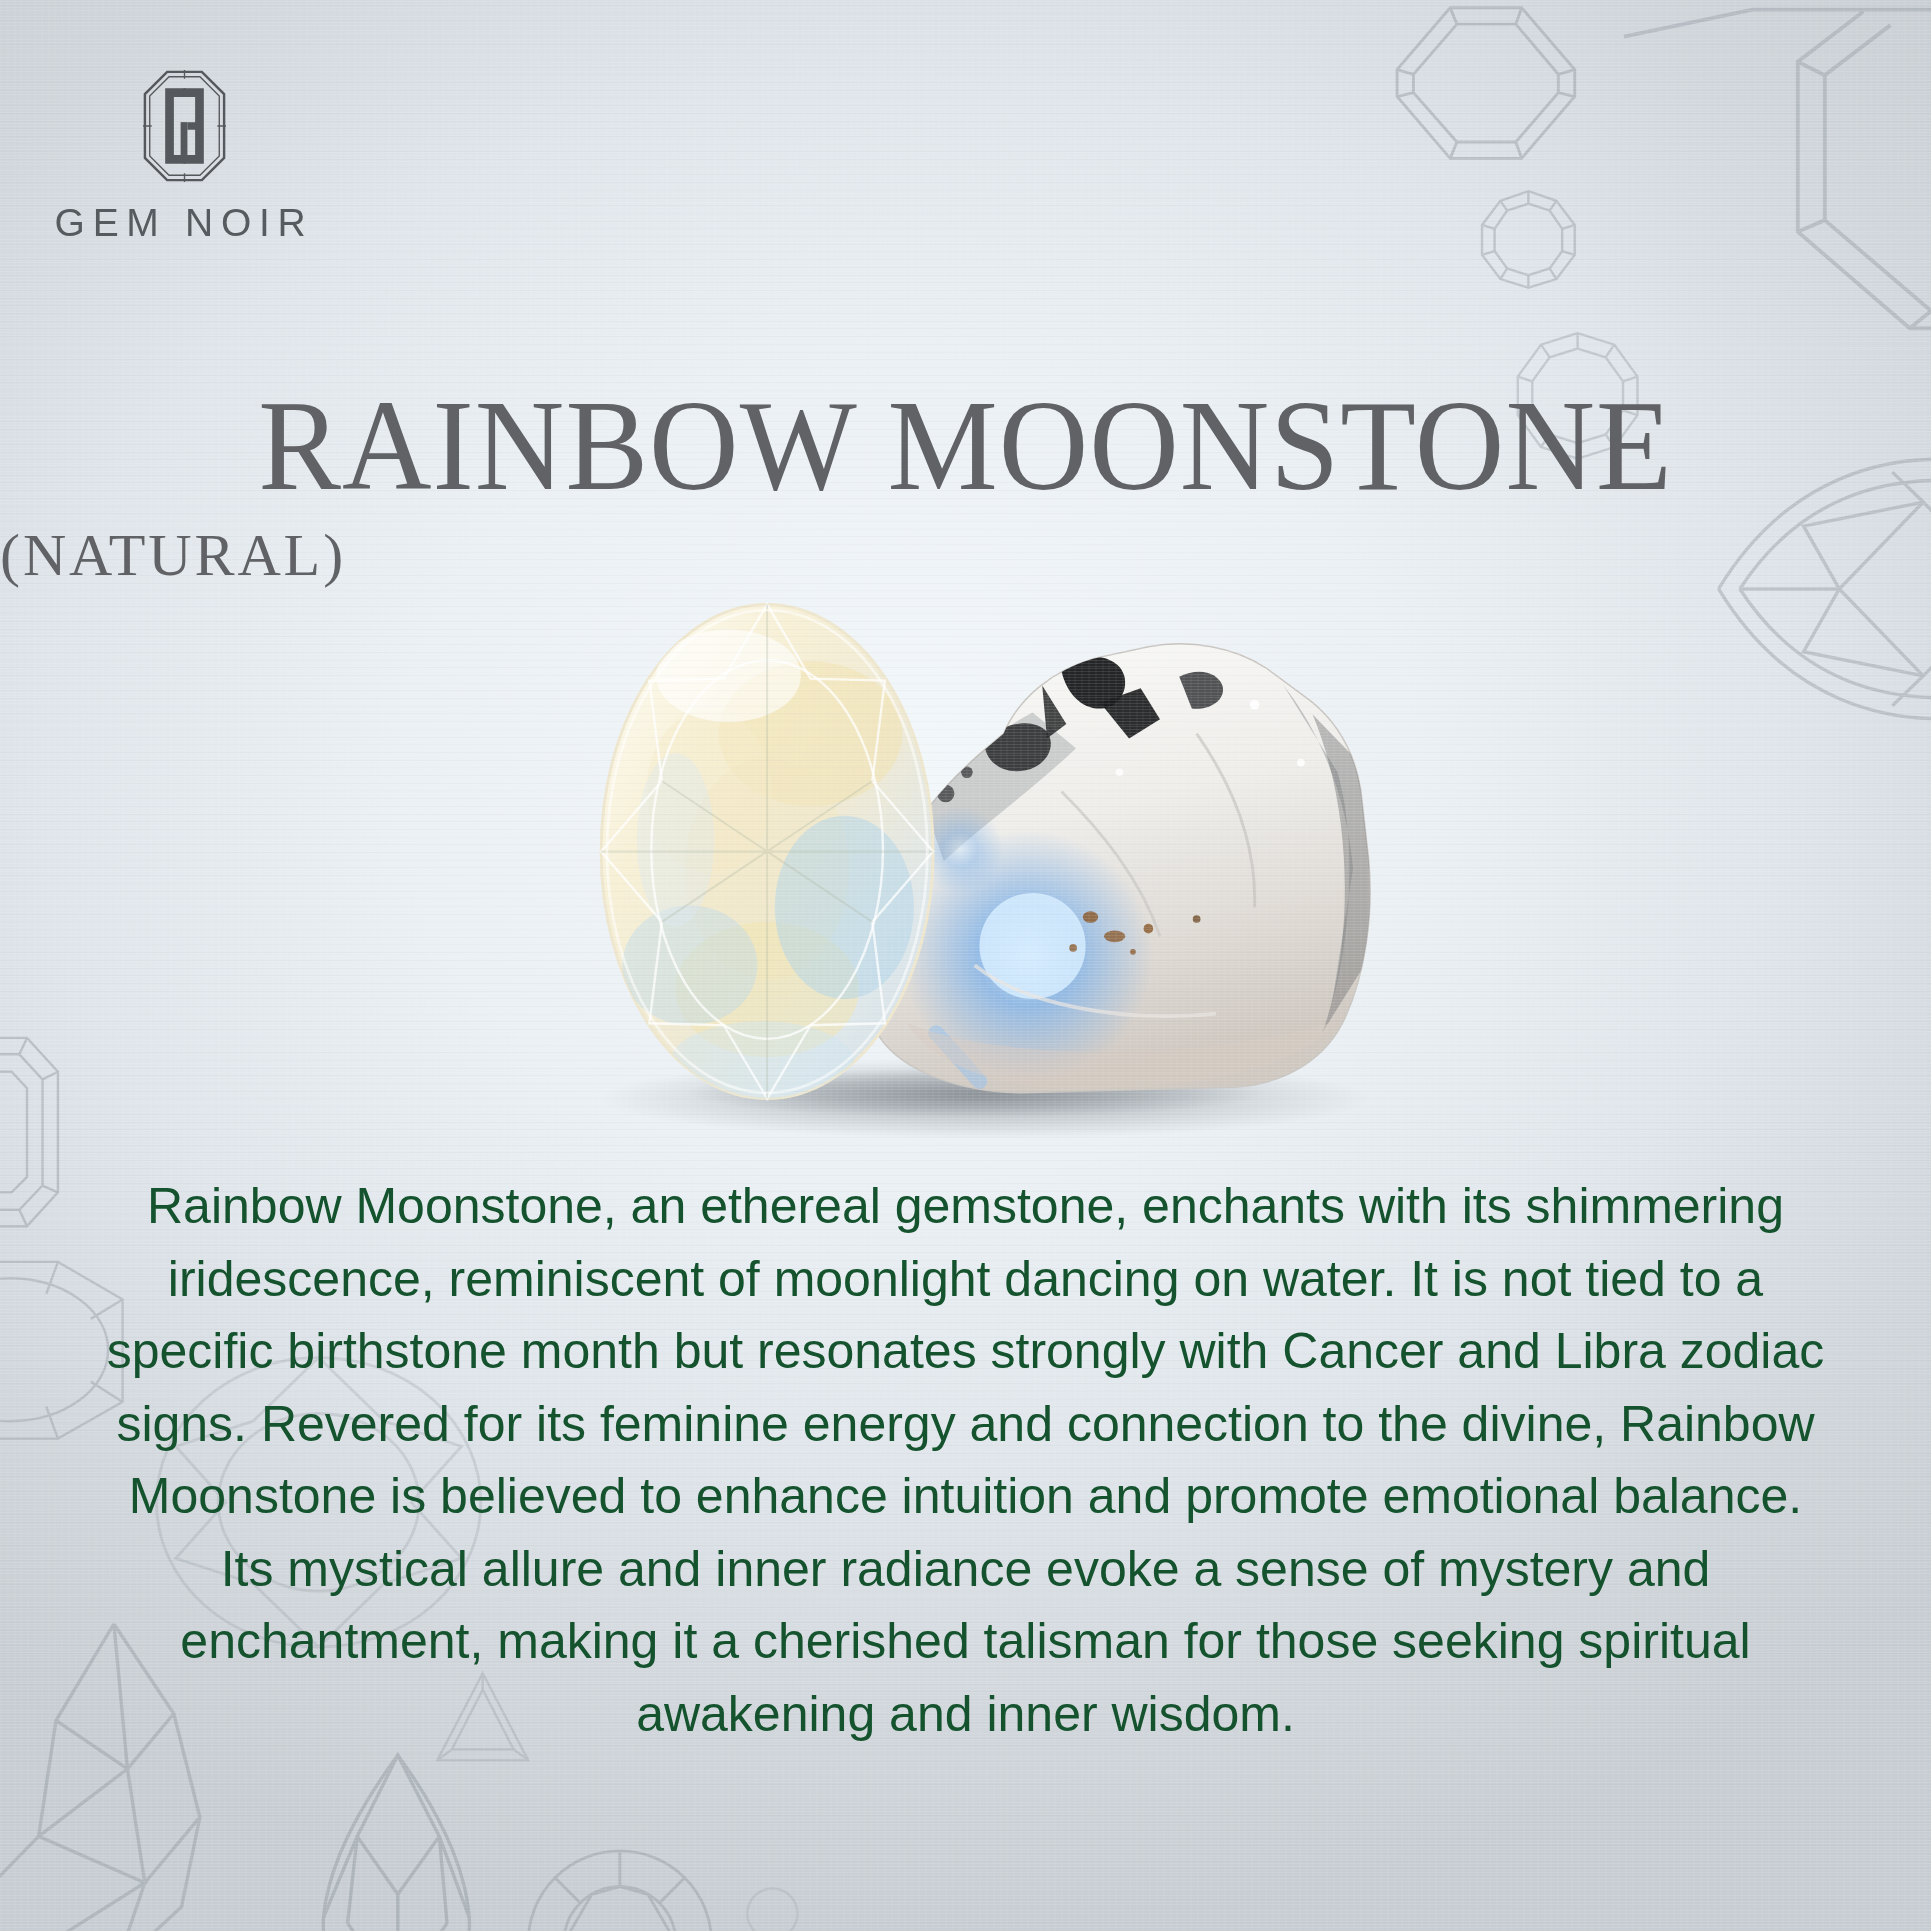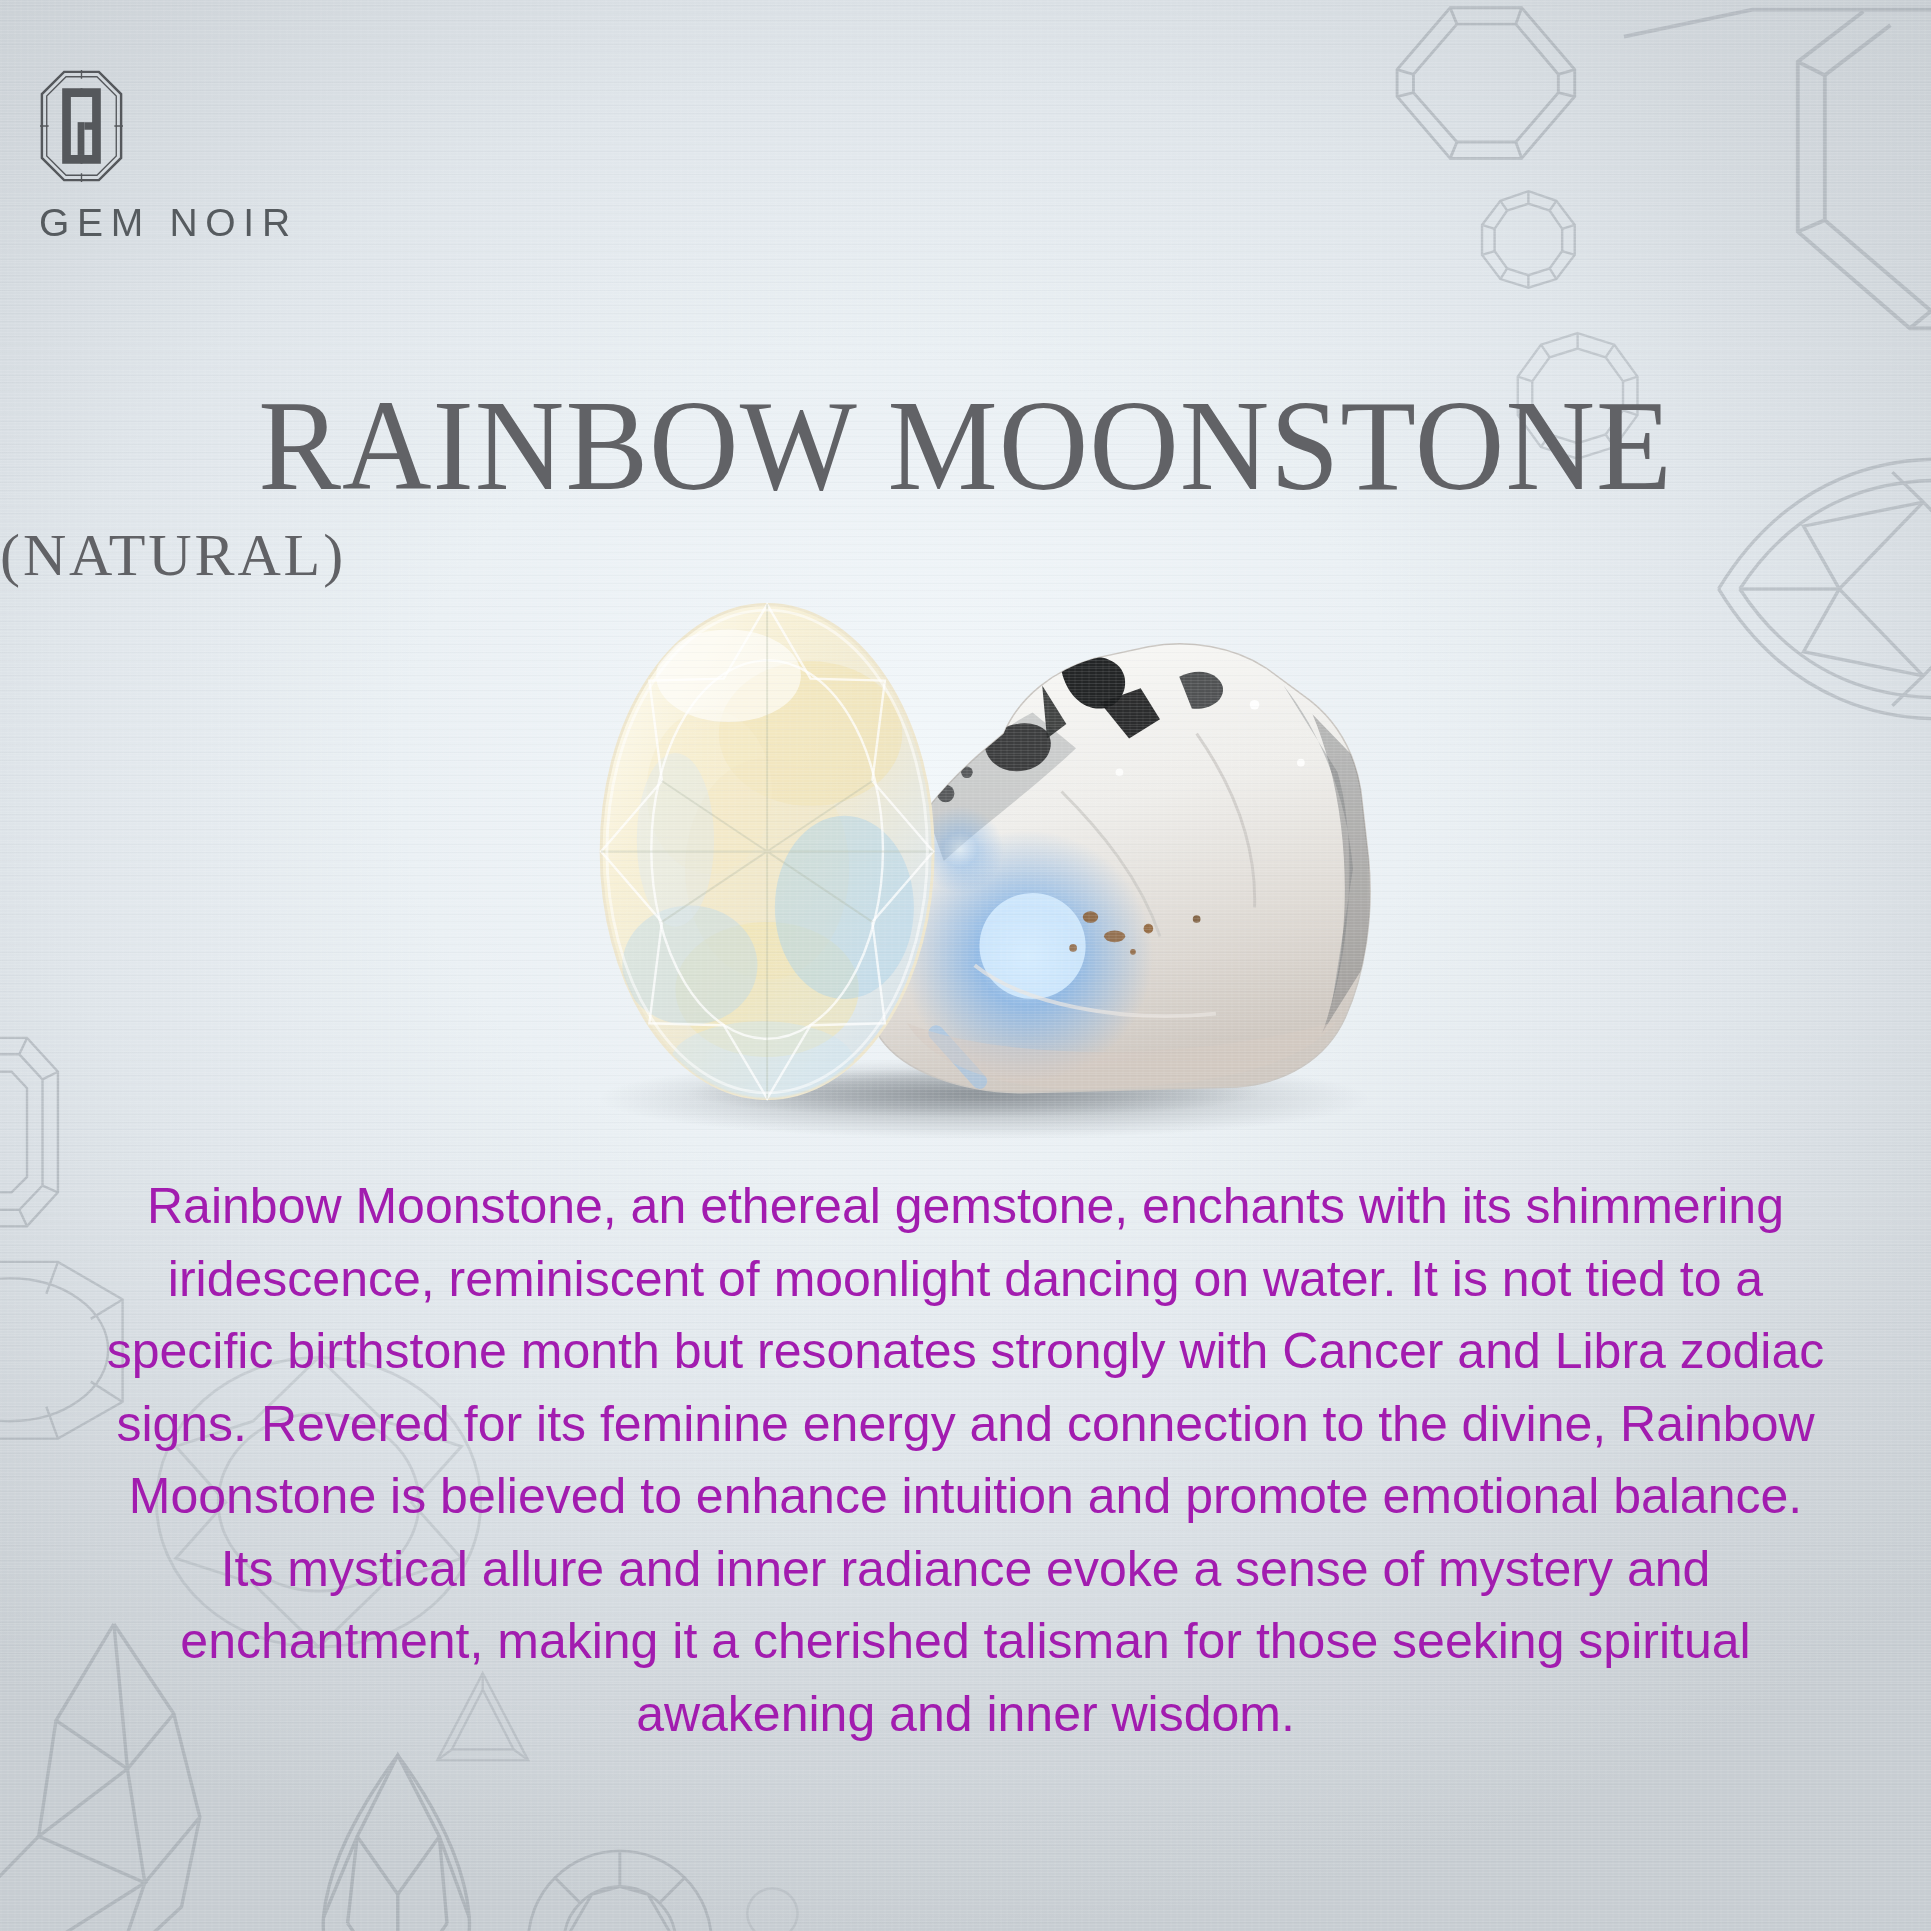--- a/index.html
+++ b/index.html
@@ -18,21 +18,21 @@
     background-image:
       repeating-linear-gradient(0deg, rgba(255,255,255,.10) 0 1px, rgba(0,0,0,0) 1px 2.9px),
       repeating-linear-gradient(0deg, rgba(110,120,130,.045) 0 1px, rgba(0,0,0,0) 1px 7.7px),
       repeating-linear-gradient(90deg, rgba(255,255,255,.035) 0 1.9px, rgba(0,0,0,0) 1.9px 6.8px);
   }
   svg.bg-decor{
     position:absolute; inset:0; z-index:1; pointer-events:none;
   }
   .logo{
     position:absolute; left:39px; top:68px; width:290px; z-index:4;
-    display:flex; flex-direction:column; 
+    display:flex; flex-direction:column; align-items:center;
   }
   .logo-mark{ width:85px; height:116px; display:block; }
   .logo-text{
     margin-top:17.4px;
     font-size:39px; letter-spacing:7.7px; font-weight:500;
     color:#565b5f; white-space:nowrap;
   }
   .title{
     position:absolute; left:0; top:375px; width:1931px; z-index:4;
     text-align:center;
@@ -52,21 +52,21 @@
     color:#616266;
   }
   figure.stones{
     position:absolute; left:521px; top:550px; width:888px; height:599px; z-index:2;
   }
   figure.stones svg{ width:100%; height:100%; display:block; }
   .description{
     position:absolute; left:106px; top:1170px; width:1719px; z-index:4;
     text-align:center;
     font-size:50px; line-height:1.45;
-    color:#a21caf;
+    color:#14532d;
   }
 </style>
 </head>
 <body>
 
 <svg class="bg-decor" viewBox="0 0 2000 2000" aria-hidden="true">
   <g stroke="#9ba2a9" fill="none" stroke-width="2.5">
 
     <g opacity="0.55" stroke-width="3">
       <path d="M1502,8 L1576,8 L1631,72 L1631,100 L1576,164 L1502,164 L1447,100 L1447,72 Z"></path>

